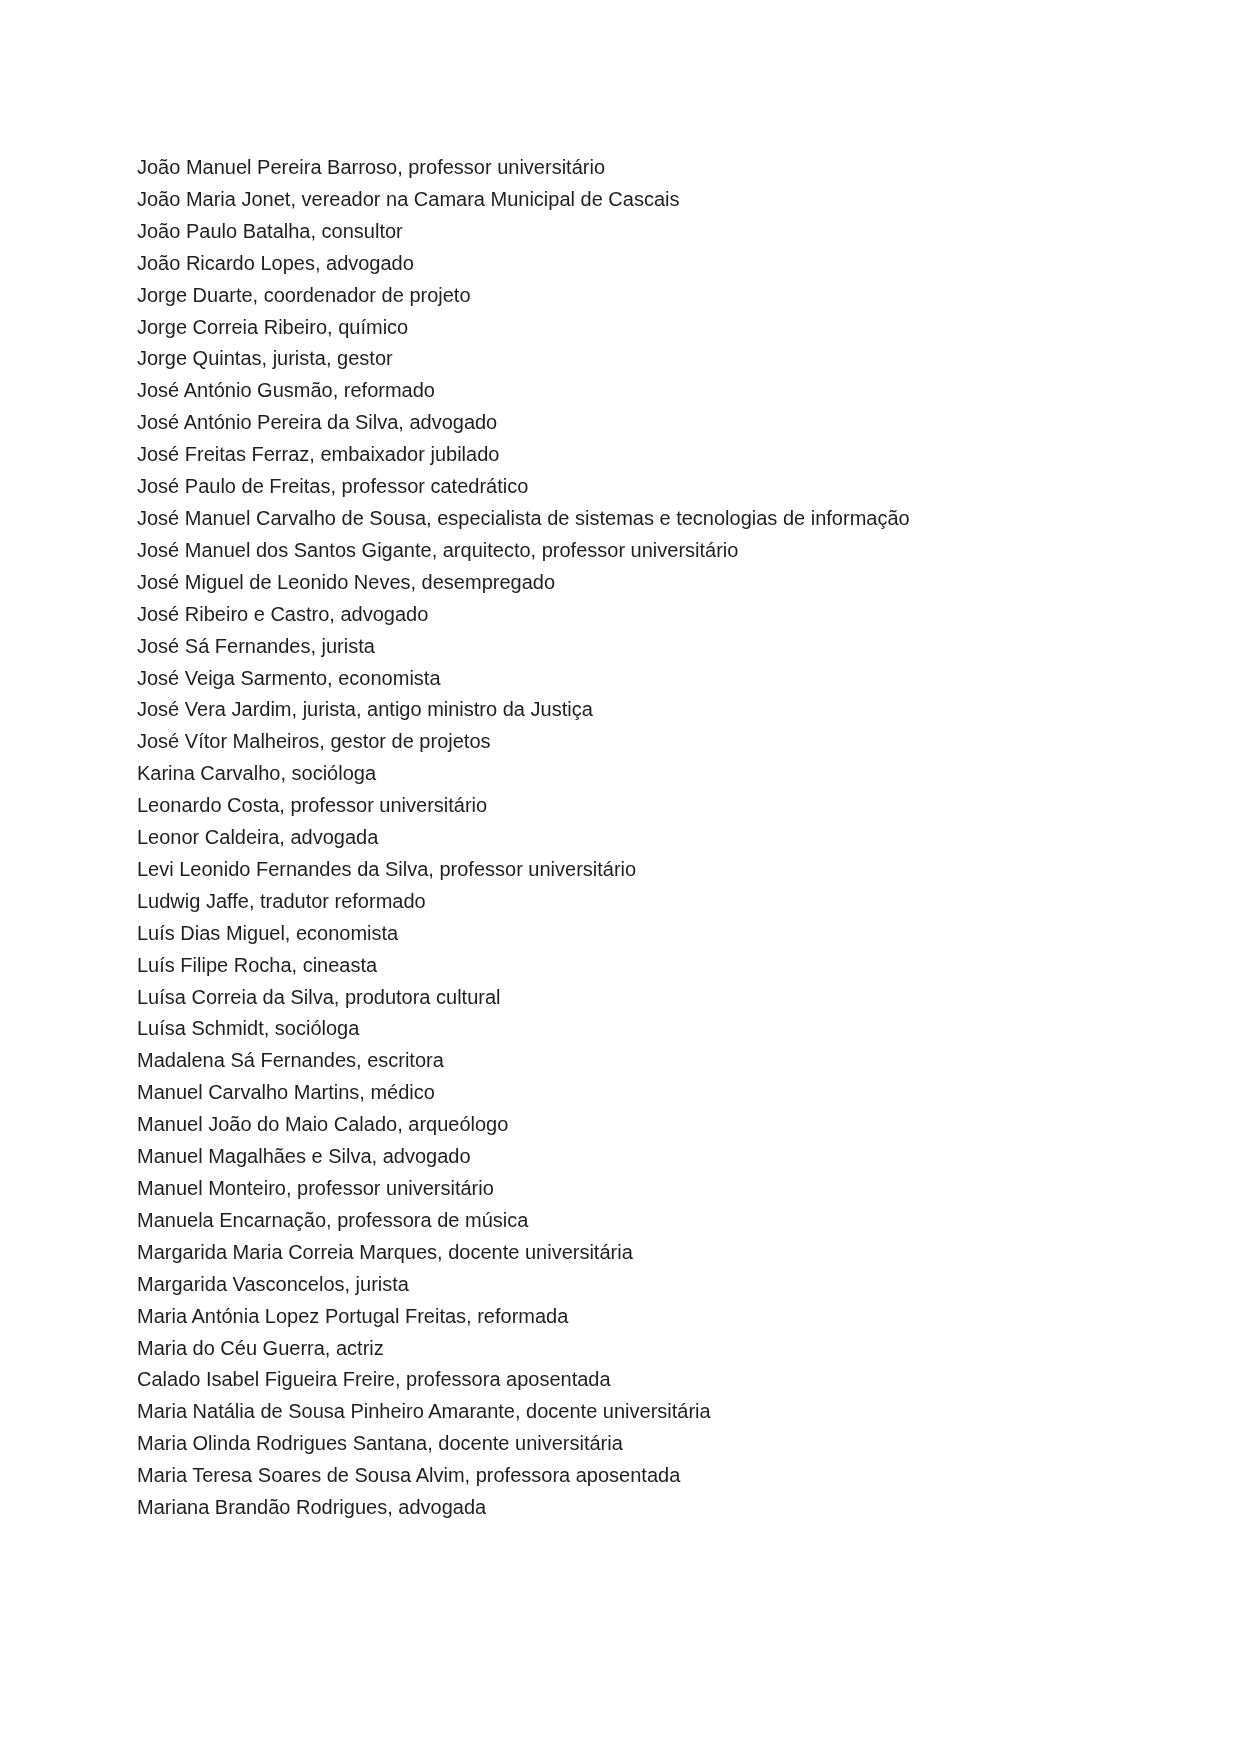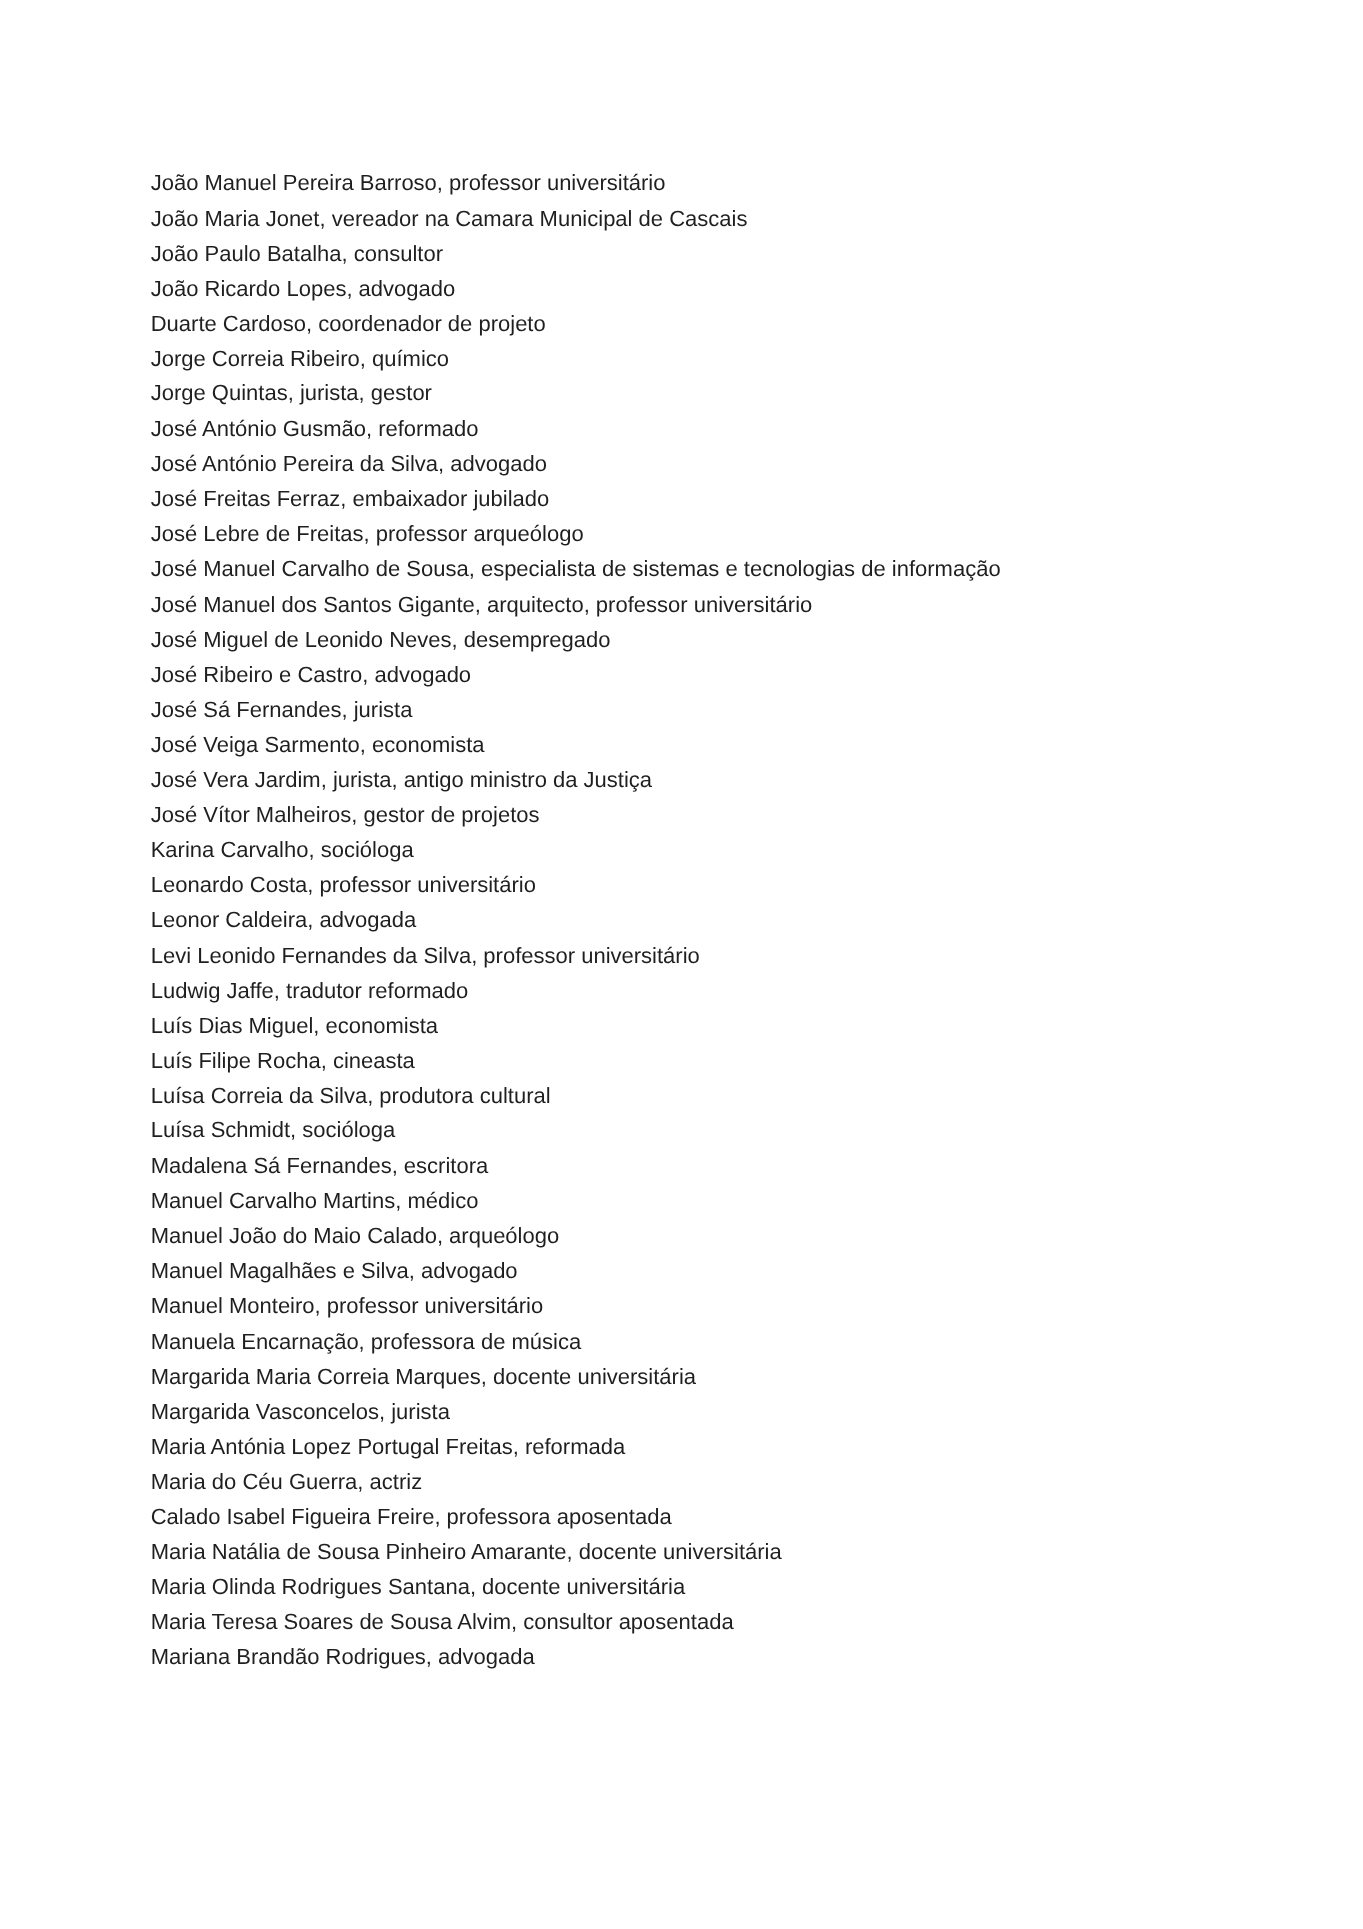--- a/index.html
+++ b/index.html
@@ -38,27 +38,27 @@
 </style>
 </head>
 <body style="background: rgb(255, 255, 255);">
 
 <div class="page">
   <div class="name-list" id="name-list" style="color: rgb(31, 31, 31);">
       <div class="line">João Manuel Pereira Barroso, professor universitário</div>
       <div class="line">João Maria Jonet, vereador na Camara Municipal de Cascais</div>
       <div class="line">João Paulo Batalha, consultor</div>
       <div class="line">João Ricardo Lopes, advogado</div>
-      <div class="line">Duarte Cardoso, coordenador de projeto</div>
+      <div class="line">Jorge Duarte, coordenador de projeto</div>
       <div class="line">Jorge Correia Ribeiro, químico</div>
       <div class="line">Jorge Quintas, jurista, gestor</div>
       <div class="line">José António Gusmão, reformado</div>
       <div class="line">José António Pereira da Silva, advogado</div>
       <div class="line">José Freitas Ferraz, embaixador jubilado</div>
-      <div class="line">José Lebre de Freitas, professor arqueólogo</div>
+      <div class="line">José Paulo de Freitas, professor catedrático</div>
       <div class="line">José Manuel Carvalho de Sousa, especialista de sistemas e tecnologias de informação</div>
       <div class="line">José Manuel dos Santos Gigante, arquitecto, professor universitário</div>
       <div class="line">José Miguel de Leonido Neves, desempregado</div>
       <div class="line">José Ribeiro e Castro, advogado</div>
       <div class="line">José Sá Fernandes, jurista</div>
       <div class="line">José Veiga Sarmento, economista</div>
       <div class="line">José Vera Jardim, jurista, antigo ministro da Justiça</div>
       <div class="line">José Vítor Malheiros, gestor de projetos</div>
       <div class="line">Karina Carvalho, socióloga</div>
       <div class="line">Leonardo Costa, professor universitário</div>
@@ -75,16 +75,16 @@
       <div class="line">Manuel Magalhães e Silva, advogado</div>
       <div class="line">Manuel Monteiro, professor universitário</div>
       <div class="line">Manuela Encarnação, professora de música</div>
       <div class="line">Margarida Maria Correia Marques, docente universitária</div>
       <div class="line">Margarida Vasconcelos, jurista</div>
       <div class="line">Maria Antónia Lopez Portugal Freitas, reformada</div>
       <div class="line">Maria do Céu Guerra, actriz</div>
       <div class="line">Calado Isabel Figueira Freire, professora aposentada</div>
       <div class="line">Maria Natália de Sousa Pinheiro Amarante, docente universitária</div>
       <div class="line">Maria Olinda Rodrigues Santana, docente universitária</div>
-      <div class="line">Maria Teresa Soares de Sousa Alvim, consultor aposentada</div>
+      <div class="line">Maria Teresa Soares de Sousa Alvim, professora aposentada</div>
       <div class="line">Mariana Brandão Rodrigues, advogada</div>
     </div>
 </div>
 
 </body></html>

